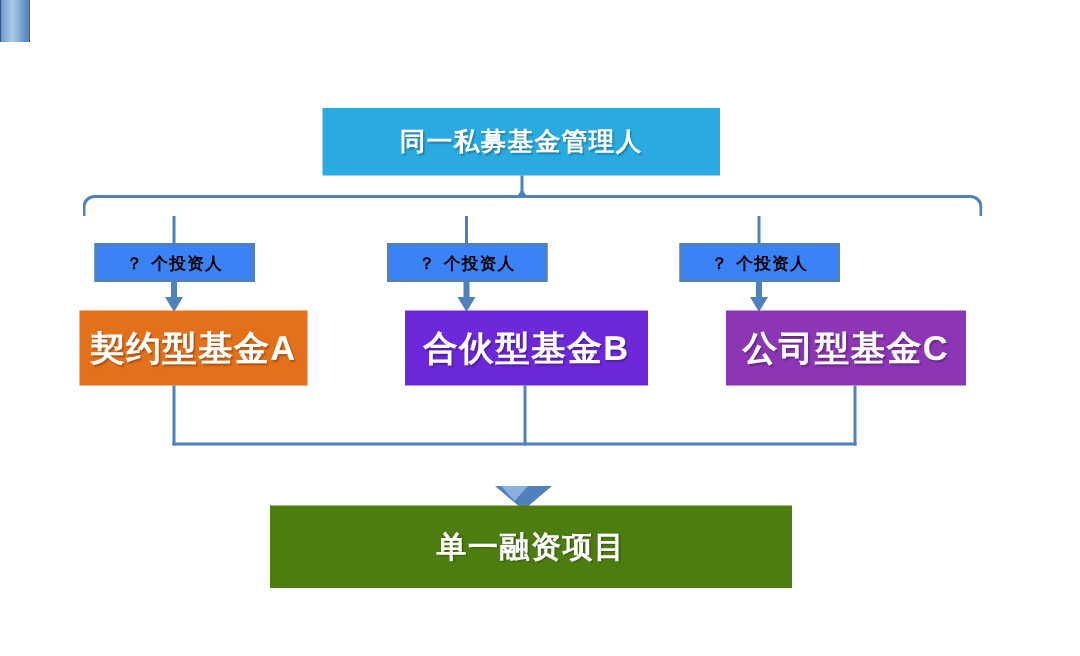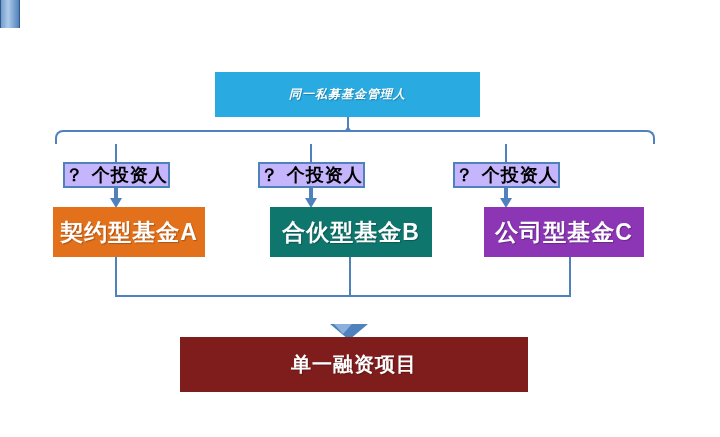--- a/index.html
+++ b/index.html
@@ -29,62 +29,61 @@
     letter-spacing: 1px;
     text-shadow: 1px 1px 1px rgba(0,0,0,0.25);
   }
   
   #manager-box {
     left: 215px;
     top: 72px;
     width: 265px;
     height: 45px;
     background: #29abe2;
-    font-size: 12px;
-    font-style: italic;
+    font-size: 17px;
   }
   
   .investor-label {
     position: absolute;
     top: 162px;
     height: 26px;
     box-sizing: border-box;
-    background: #c4b5fd;
+    background: #3b82f6;
     border: 2px solid #4f81bd;
     display: flex;
     align-items: center;
     justify-content: center;
     color: #000000;
-    font-size: 18px;
+    font-size: 11px;
     font-weight: bold;
     letter-spacing: 1px;
     font-family: "DejaVu Sans", "Liberation Sans", sans-serif;
   }
   #investor-label-0 { left: 63px;  width: 107px; }
   #investor-label-1 { left: 258px; width: 107px; }
   #investor-label-2 { left: 453px; width: 107px; }
 
   
   .fund-box {
     top: 207px;
     height: 50px;
     font-size: 23px;
   }
   #fund-box-0 { left: 53px;  width: 152px; background: #e3701a; }
-  #fund-box-1 { left: 270px; width: 162px; background: #0f766e; }
+  #fund-box-1 { left: 270px; width: 162px; background: #6d28d9; }
   #fund-box-2 { left: 490px; width: 160px; background: #8font; }
   #fund-box-2 { left: 484px; width: 160px; background: #8c35b5; }
 
   
   #project-box {
     left: 180px;
     top: 337px;
     width: 348px;
     height: 55px;
-    background: #7f1d1d;
+    background: #4d7c0f;
     font-size: 20px;
   }
 
   
   .conn { position: absolute; background: #4f81bd; }
 
   
   #manager-stub { left: 347px; top: 117px; width: 2px; height: 14px; }
   #manager-stub-cap {
     position: absolute; left: 344px; top: 126px;

